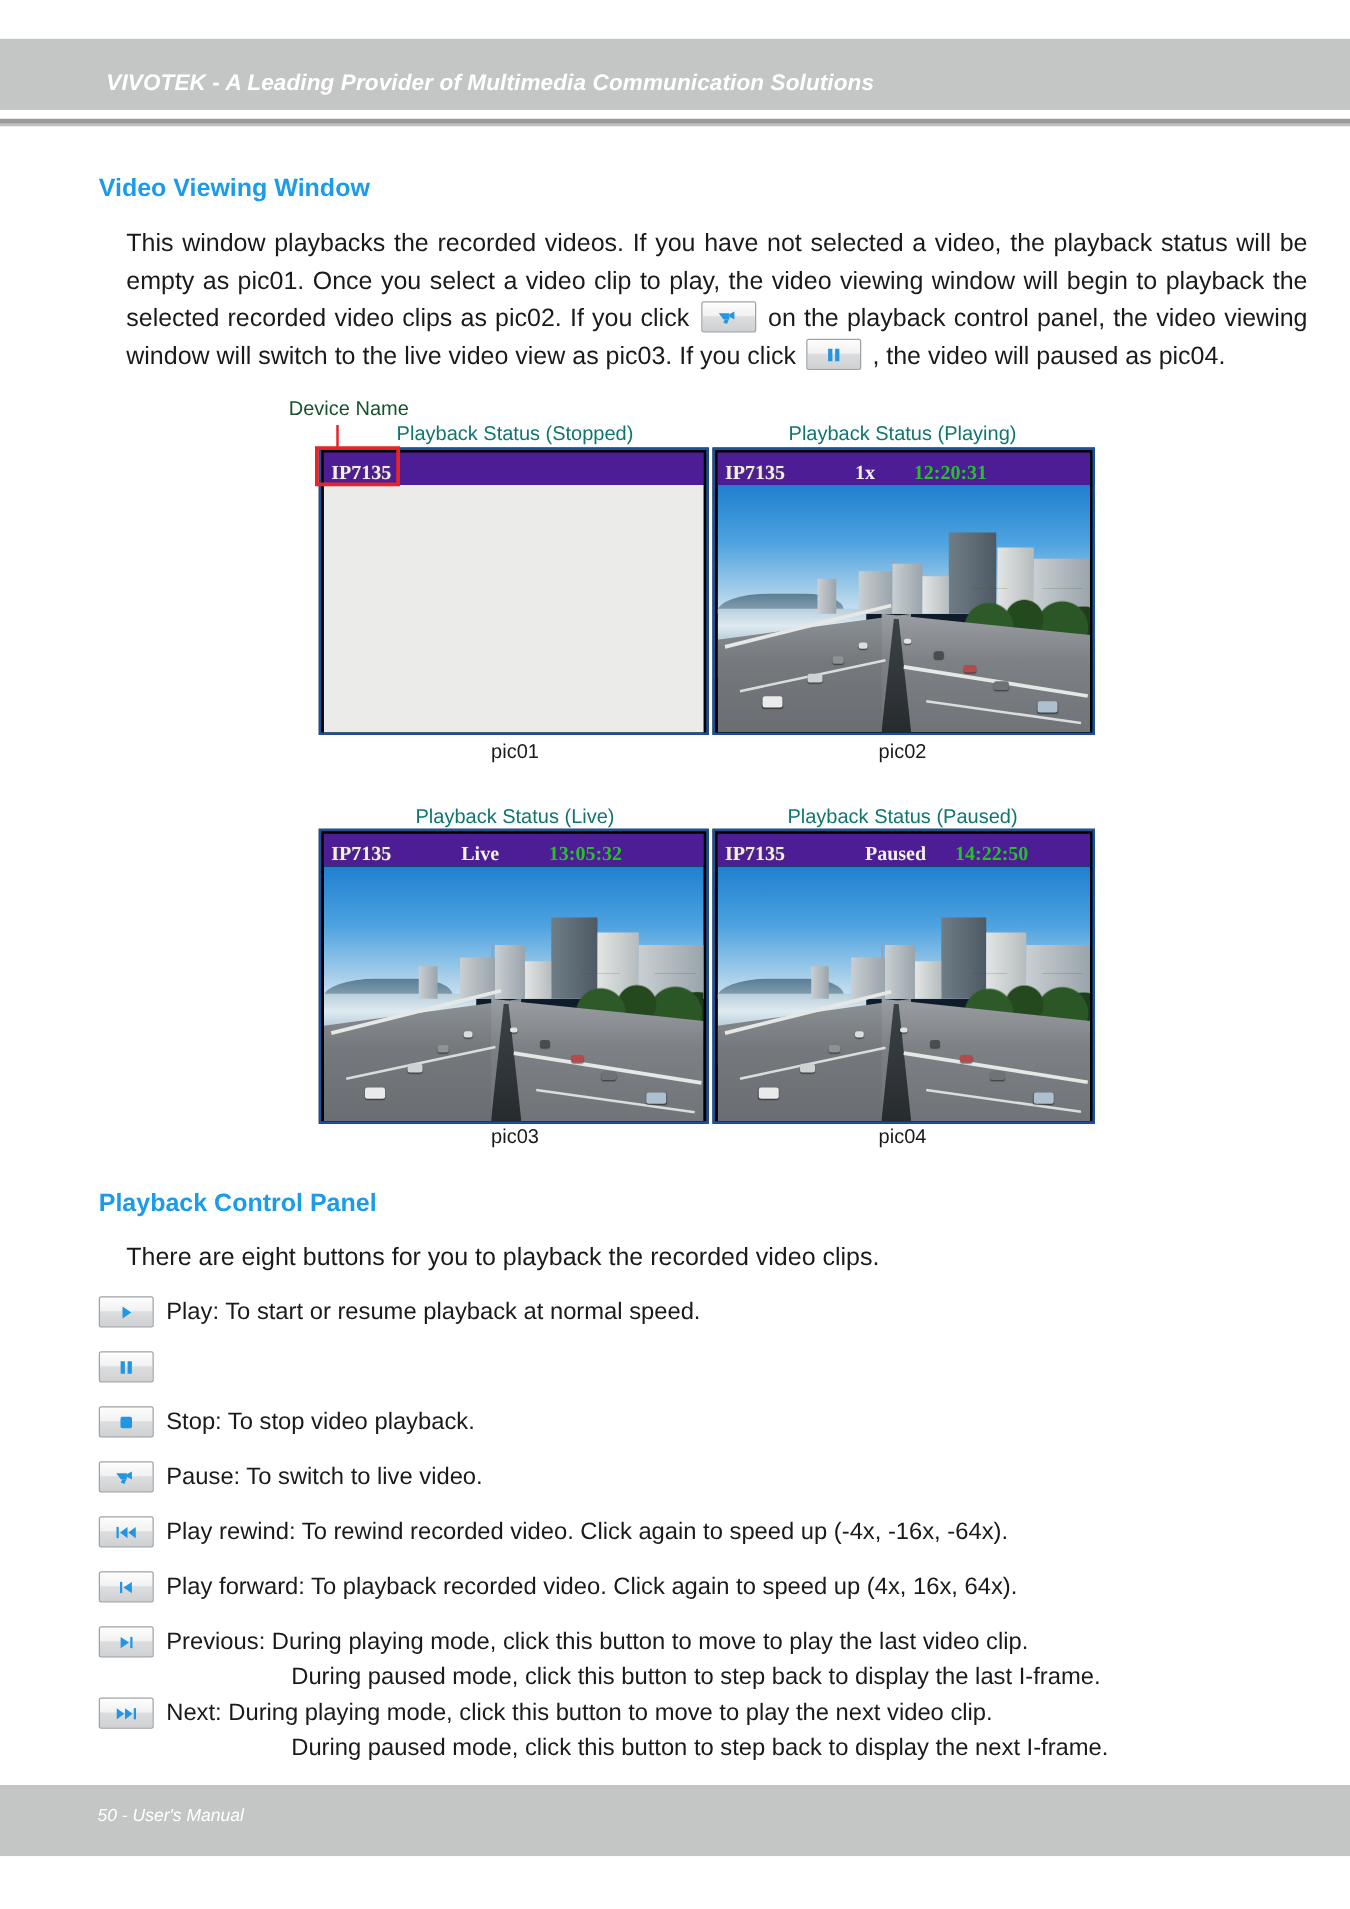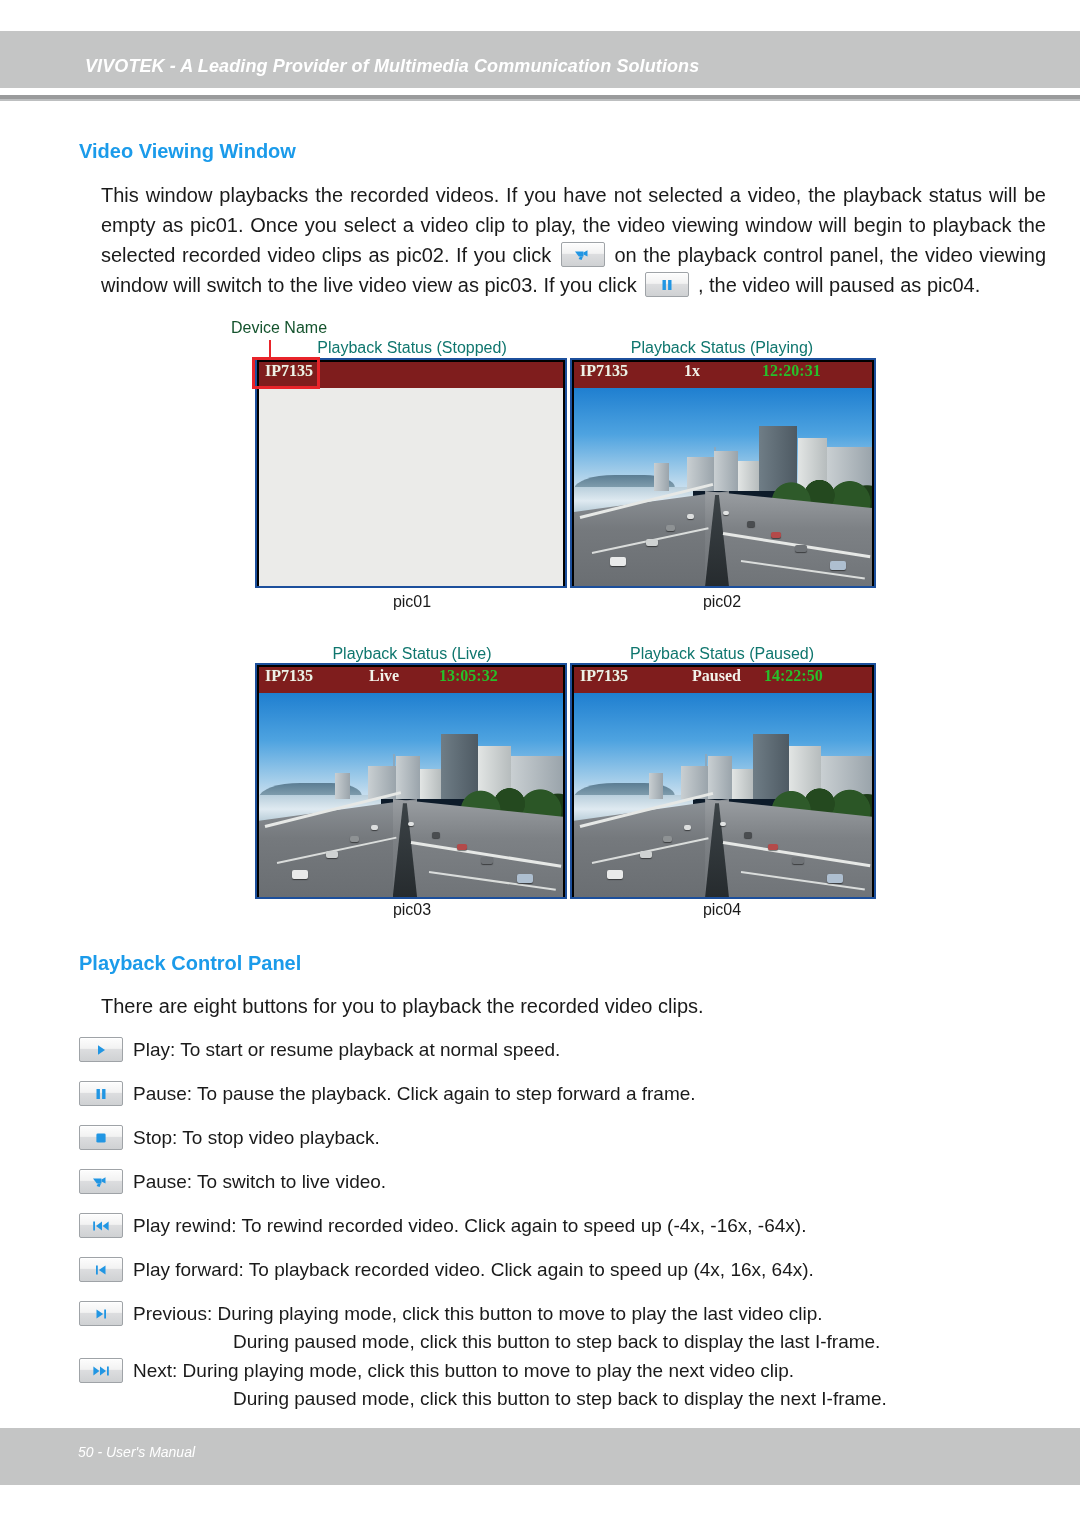--- a/index.html
+++ b/index.html
@@ -157,23 +157,23 @@
   .vid-win {
     position: absolute;
     box-sizing: border-box;
     border: 2px solid #1c4f9c;
     background: #000;
     padding: 2px;
   }
   .vid-titlebar {
     position: relative;
     height: 26px;
-    background: #7f1d1d;
+    background: #4c1d95;
     display: flex;
-    align-items: flex-start;
+    align-items: flex-end;
     overflow: hidden;
   }
   .vid-t-name {
     font-family: "Liberation Serif", serif;
     font-weight: bold;
     font-size: 16px;
     color: #efefe8;
     padding-left: 6px;
     text-shadow: 0 0 1px #7a6a3a;
     white-space: nowrap;
@@ -310,21 +310,21 @@
   <div class="vid-body" style="height:198px;">
     <div class="vid-empty"></div>
   </div>
 </div>
 <div class="caption-black" style="left:253px; top:593px; width:318px;">pic01</div>
 
 <div class="vid-win" style="left:570px; top:358px; width:306px; height:230px;">
   <div class="vid-titlebar">
     <span class="vid-t-name">IP7135</span>
     <span class="vid-t-mode" style="left:110px;">1x</span>
-    <span class="vid-t-time" style="left:188px;font-family:Liberation Serif, serif;">12:20:31</span>
+    <span class="vid-t-time" style="left:157px;font-family:Liberation Serif, serif;">12:20:31</span>
   </div>
   <div class="vid-body" style="height:198px;">
     <div class="scene">
       <div class="sky"></div>
       <div class="hills"></div>
       <div class="water"></div>
       <div class="mast" style="left:47%; bottom:50%; height:20%;"></div>
       <div class="bldg dark" style="left:62%; width:13%; height:33%;"></div>
       <div class="bldg lite" style="left:75%; width:10%; height:27%;"></div>
       <div class="bldg" style="left:85%; width:15%; height:22%;"></div>
@@ -448,21 +448,20 @@
   <span class="list-text">Play: To start or resume playback at normal speed.</span>
 </div>
 
 <div class="list-row" style="top:1080px;">
   <span class="btn">
     <svg width="14" height="14" viewBox="0 0 14 14" aria-hidden="true">
       <rect x="2.5" y="2" width="3.4" height="10" fill="#2196e3"></rect>
       <rect x="8.1" y="2" width="3.4" height="10" fill="#2196e3"></rect>
     </svg>
   </span>
-  <span class="list-text">Pause: To pause the playback. Click again to step forward a frame.</span>
 </div>
 
 <div class="list-row" style="top:1124px;">
   <span class="btn">
     <svg width="14" height="14" viewBox="0 0 14 14" aria-hidden="true">
       <rect x="2.4" y="2.4" width="9.2" height="9.2" rx="1.4" fill="#2196e3"></rect>
     </svg>
   </span>
   <span class="list-text">Stop: To stop video playback.</span>
 </div>

